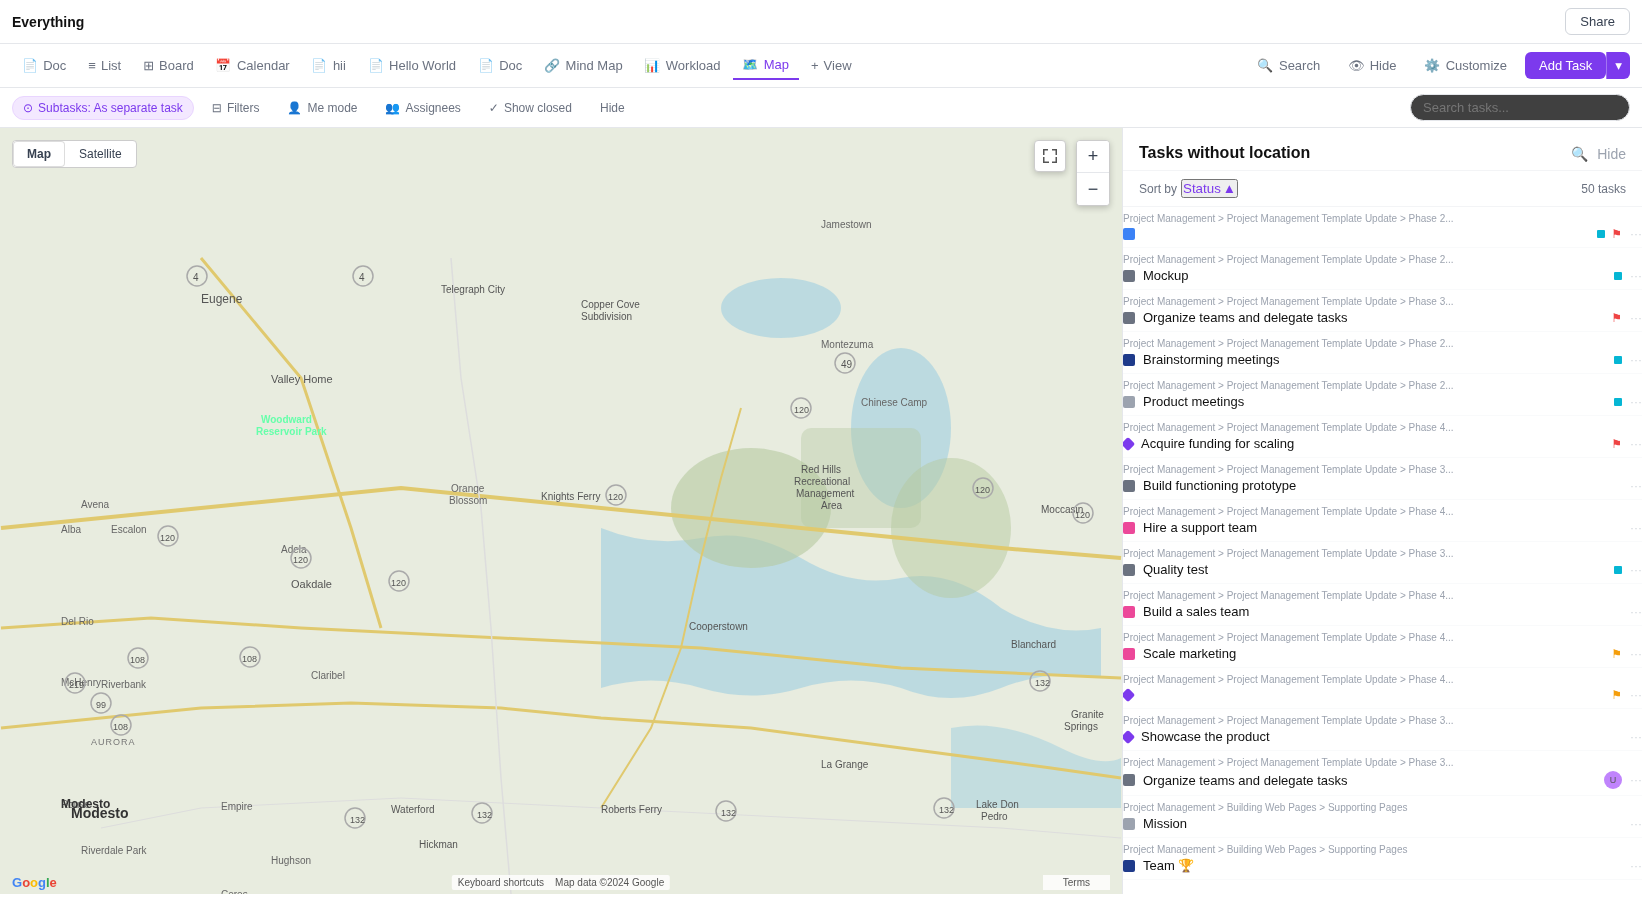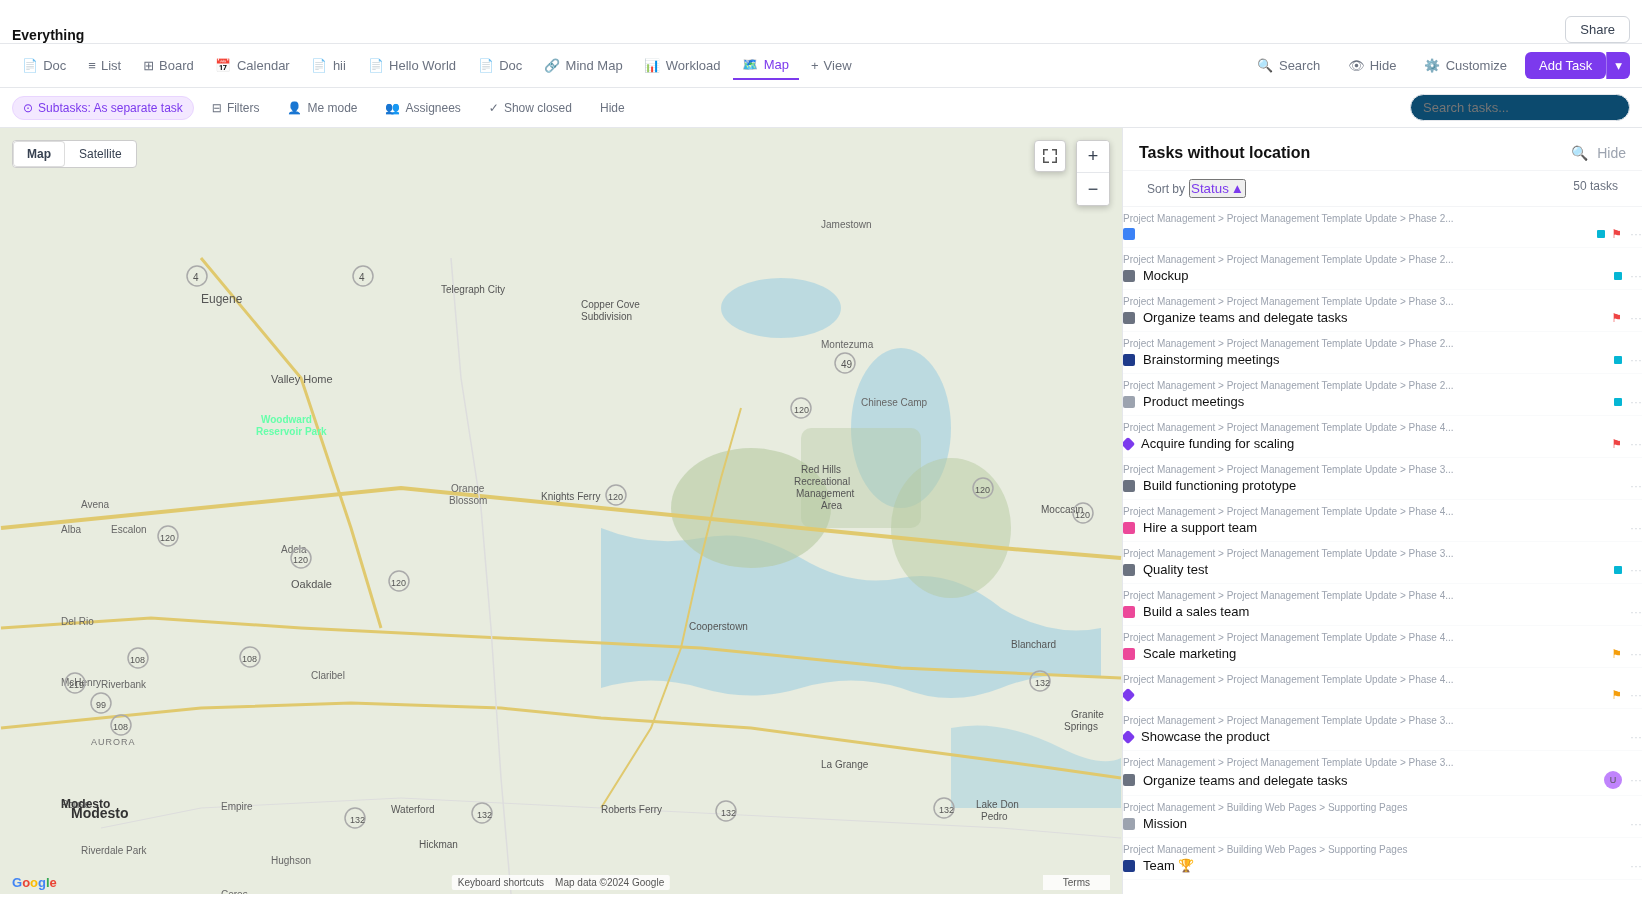--- a/index.html
+++ b/index.html
@@ -1,20 +1,20 @@
 <!DOCTYPE html>
 <html><head>
   <meta charset="utf-8">
   <style>
     * { box-sizing: border-box; margin: 0; padding: 0; }
     body { font-family: -apple-system, BlinkMacSystemFont, 'Segoe UI', sans-serif; font-size: 13px; background: #fff; overflow: hidden; width: 1642px; height: 898px; }
 
     
     .top-bar {
-      display: flex; align-items: flex-end; justify-content: space-between;
+      display: flex; align-items: center; justify-content: space-between;
       height: 44px; padding: 0 12px; border-bottom: 1px solid #e5e7eb;
       background: #fff;
     }
     .top-bar-left { display: flex; align-items: center; gap: 4px; }
     .top-bar-right { display: flex; align-items: center; gap: 8px; padding-left: 48px; }
     .share-btn {
       background: #fff; border: 1px solid #d1d5db; border-radius: 6px;
       padding: 5px 14px; font-size: 13px; cursor: pointer; color: #374151;
     }
 
@@ -50,21 +50,21 @@
     .filter-chip {
       display: flex; align-items: center; gap: 5px; padding: 4px 10px;
       border-radius: 16px; font-size: 12px; cursor: pointer; border: none; background: none; color: #6b7280;
     }
     .filter-chip.active-chip {
       background: #f3e8ff; color: #7c3aed; border: 1px solid #e9d5ff;
     }
     .search-tasks-input {
       margin-left: auto; padding: 5px 12px; border: 1px solid #e5e7eb;
       border-radius: 20px; font-size: 13px; color: #9ca3af; width: 220px;
-      outline: none; background: #0c4a6e;
+      outline: none; background: #404040;
     }
 
     
     .main-content { display: flex; height: calc(898px - 132px); }
 
     
     .map-area { flex: 1; position: relative; overflow: hidden; }
     .map-bg {
       width: 100%; height: 100%; background: #e8ecdf;
       position: relative; overflow: hidden;
@@ -116,30 +116,30 @@
       position: absolute; bottom: 4px; right: 12px;
       font-size: 10px; color: #555; background: rgba(255,255,255,0.8); padding: 2px 20px;
     }
 
     
     .right-panel {
       width: 520px; border-left: 1px solid #e5e7eb; background: #fff;
       display: flex; flex-direction: column; overflow: hidden;
     }
     .panel-header {
-      display: flex; align-items: center; justify-content: space-between;
+      display: flex; align-items: flex-end; justify-content: space-between;
       padding: 16px 16px 8px; border-bottom: 1px solid #f3f4f6;
     }
     .panel-title { font-size: 16px; font-weight: 600; color: #111; }
     .panel-header-icons { display: flex; gap: 8px; align-items: center; }
     .panel-icon-btn { cursor: pointer; color: #9ca3af; border: none; background: none; font-size: 14px; }
 
     .sort-bar {
-      display: flex; justify-content: space-between;
-      padding: 8px 24px; font-size: 12px; color: #6b7280; border-bottom: 1px solid #f3f4f6;
+      display: flex; align-items: center; justify-content: space-between;
+      padding: 8px 16px; font-size: 12px; color: #6b7280; border-bottom: 1px solid #f3f4f6;
     }
     .sort-by { display: flex; align-items: center; gap: 4px; }
     .sort-status { color: #7c3aed; font-weight: 500; cursor: pointer; display: flex; align-items: center; gap: 2px; }
     .task-count { color: #6b7280; }
 
     
     .task-list { flex: 1; overflow-y: auto; }
     .task-item {
       display: flex; flex-direction: column; padding: 6px 0;
       border-bottom: 1px solid #f9fafb; cursor: pointer;

